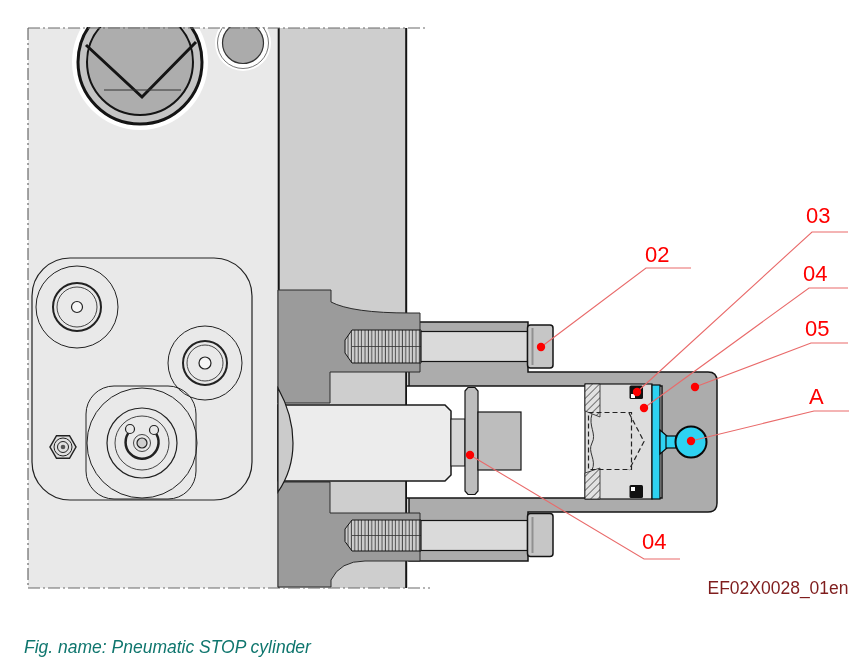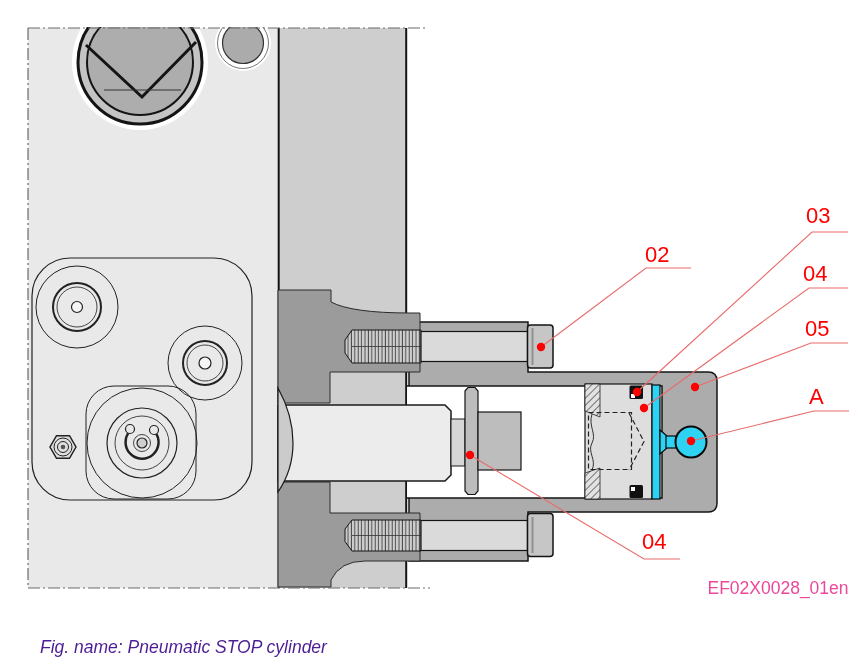--- a/index.html
+++ b/index.html
@@ -7,24 +7,24 @@
     position:relative;width:861px;height:670px;background:#ffffff;overflow:hidden;
     font-family:"Liberation Sans", sans-serif;
   }
   .stage svg{position:absolute;left:0;top:0;}
   .callout{
     position:absolute;color:#fe0000;font-size:22px;line-height:24px;
     font-family:"Liberation Sans", sans-serif;
   }
   .drawing-id{
     position:absolute;left:703px;top:578px;width:150px;text-align:center;
-    color:#ec4899;font-size:17.5px;font-family:"Liberation Sans", sans-serif;
+    color:#7f1d1d;font-size:17.5px;font-family:"Liberation Sans", sans-serif;
   }
   .caption{
-    position:absolute;left:40px;top:637px;color:#4c1d95;font-size:17.5px;
+    position:absolute;left:24px;top:637px;color:#0f766e;font-size:17.5px;
     font-style:italic;font-family:"Liberation Sans", sans-serif;
   }
 </style>
 </head>
 <body>
 
 <div class="stage">
 
   <svg width="861" height="670" viewBox="0 0 861 670">
     <defs>

